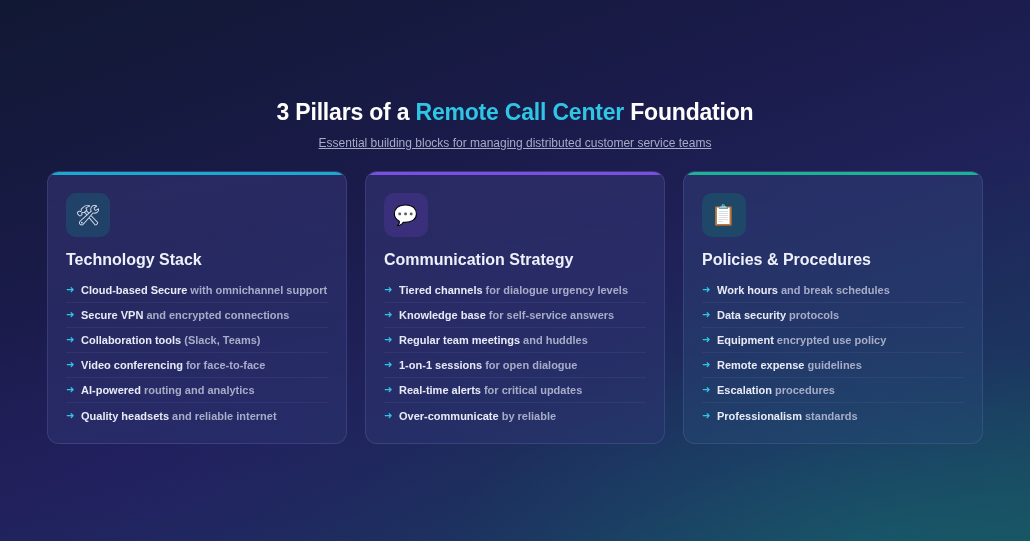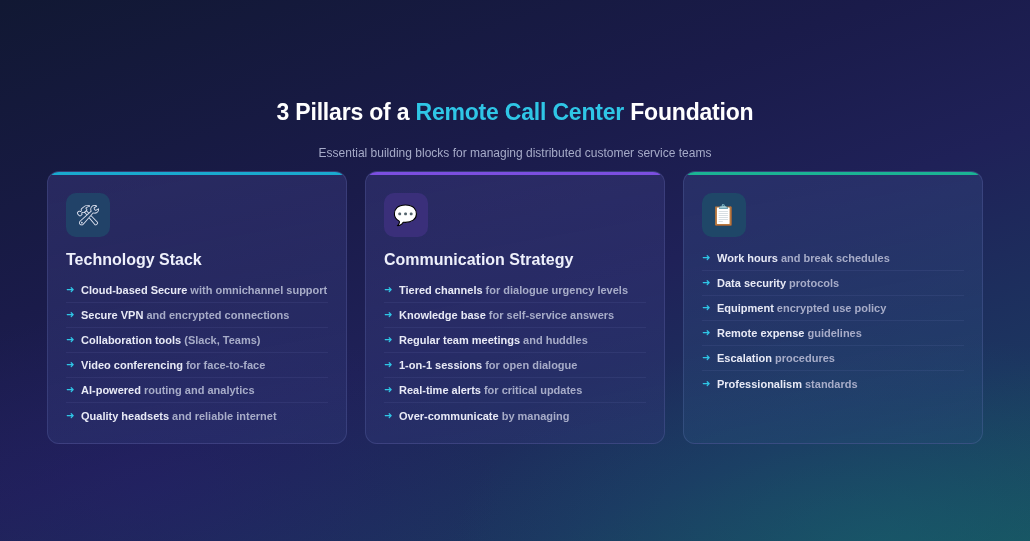--- a/index.html
+++ b/index.html
@@ -18,21 +18,21 @@
     }
     .header {
       position: absolute; top: 97px; left: 0; width: 1030px; text-align: center;
     }
     .title {
       font-size: 23px; font-weight: 700; color: #ffffff; letter-spacing: -0.2px;
       line-height: 30px;
     }
     .title .accent { color: #2fc6e6; }
     .subtitle {
-      margin-top: 18px; font-size: 12px; color: #a6abc8; line-height: 16px;
+      margin-top: 8px; font-size: 12px; color: #a6abc8; line-height: 16px; text-decoration: underline;
     }
     .cards {
       position: absolute; top: 171px; left: 47px; display: flex; gap: 18px;
     }
     .card {
       position: relative; width: 300px; height: 273px;
       border-radius: 12px;
       background: linear-gradient(170deg, rgba(55,55,120,0.55), rgba(45,55,115,0.45));
       border: 1px solid rgba(140,150,220,0.18);
       overflow: hidden;
@@ -152,30 +152,31 @@
           <span class="rest">for open dialogue</span>
         </li>
       <li class="item">
           <span class="arrow">➜</span>
           <span class="strong">Real-time alerts</span>
           <span class="rest">for critical updates</span>
         </li>
       <li class="item">
           <span class="arrow">➜</span>
           <span class="strong">Over-communicate</span>
-          <span class="rest">by managing</span>
+          <span class="rest">by reliable</span>
         </li>
     </ul>
   </div>
 
   <div class="card c3">
     <div class="topbar"></div>
     <div class="icon-box">
       <span>📋</span>
     </div>
+    <h2 class="card-title">Policies &amp; Procedures</h2>
     <ul class="items">
       <li class="item">
           <span class="arrow">➜</span>
           <span class="strong">Work hours</span>
           <span class="rest">and break schedules</span>
         </li>
       <li class="item">
           <span class="arrow">➜</span>
           <span class="strong">Data security</span>
           <span class="rest">protocols</span>

